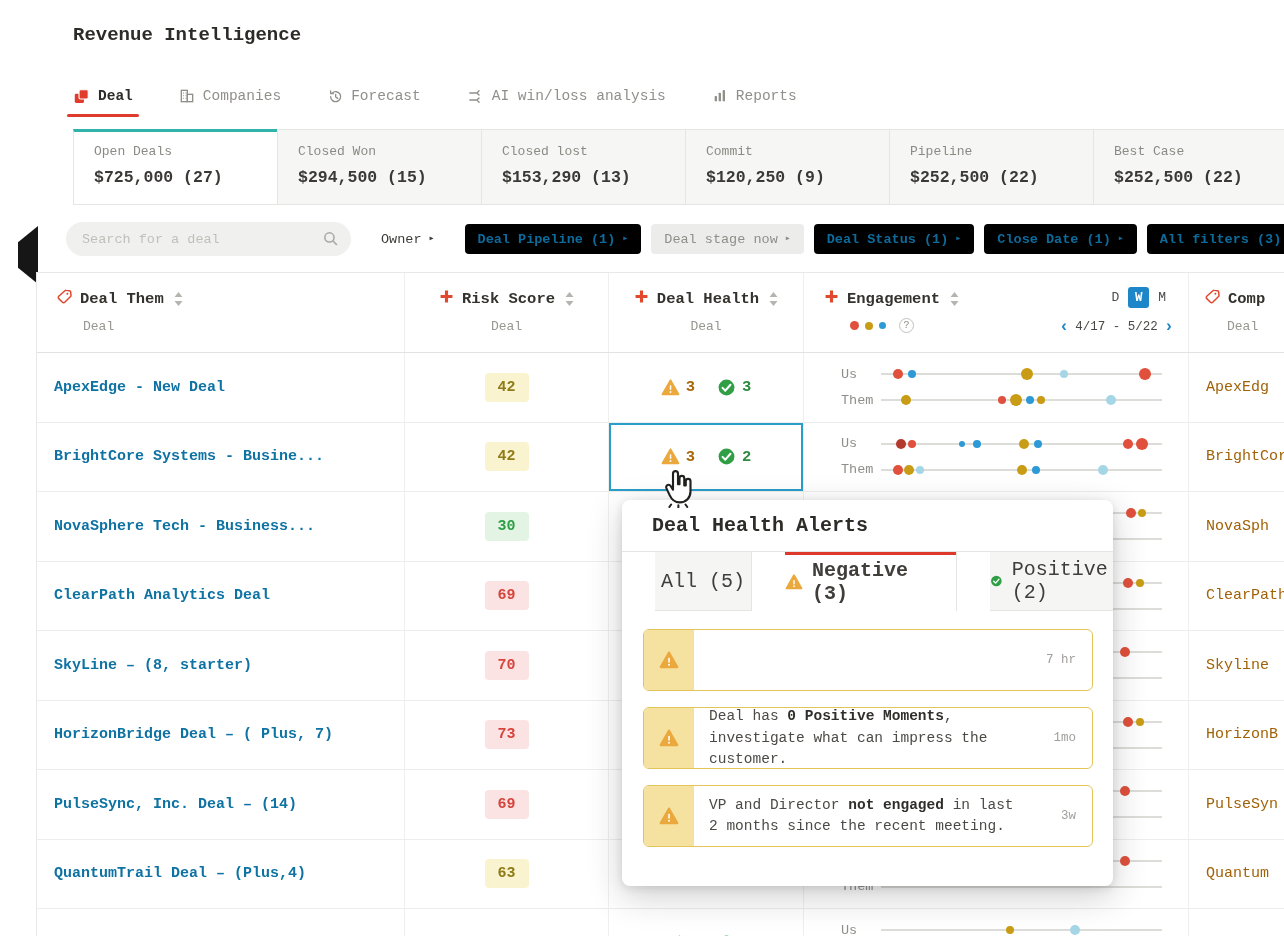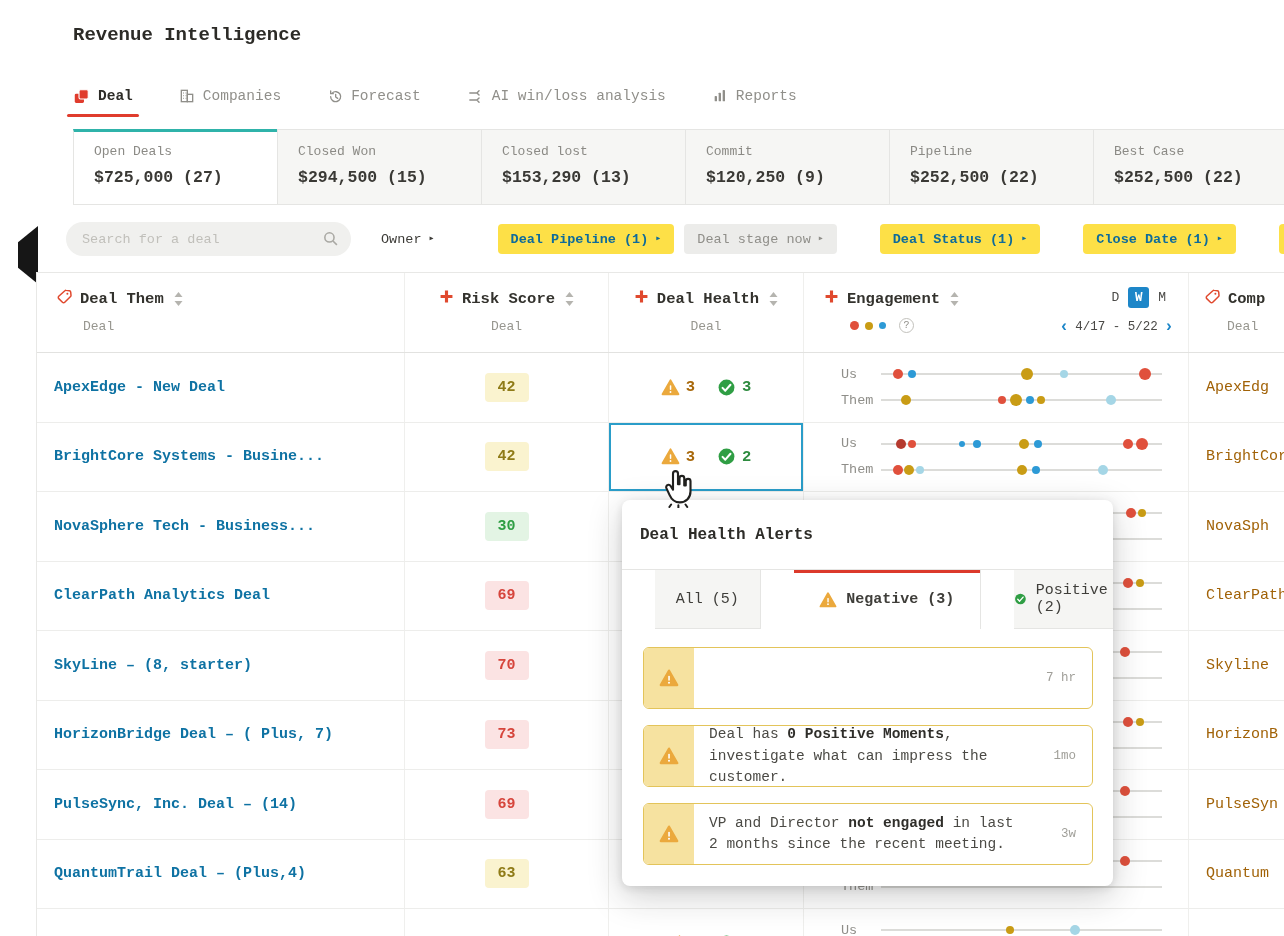--- a/index.html
+++ b/index.html
@@ -37,21 +37,21 @@
   .search input { width:100%; height:100%; background:transparent; border:none; outline:none;
     padding:0 38px 0 16px; font-size:13.5px; color:#55544f; font-family:inherit; }
   .search input::placeholder { color:#c0bfba; }
   .search-ic { position:absolute; right:12px; top:8px; }
   .owner { display:flex; align-items:center; gap:7px; padding:0 12px; height:30px; font-size:13.5px;
     color:#3c3b37; cursor:pointer; }
   .caret { font-size:10px; line-height:1; }
   .chips { display:flex; gap:10px; }
   .chip { display:flex; align-items:center; gap:7px; height:30px; padding:0 13px; border-radius:4px;
     font-size:13.5px; cursor:pointer; white-space:nowrap; }
-  .chip.on { background:#fde047; color:#0d6b9b; font-weight:bold;margin-left:33px; }
+  .chip.on { background:#000000; color:#0d6b9b; font-weight:bold; }
   .chip.off { background:#ececea; color:#8f8e89; }
 
   
   .table { position:absolute; left:36px; top:272px; right:0; bottom:0; background:#fff;
     border-top:1px solid #e8e8e6; border-left:1px solid #e8e8e6; overflow:hidden; }
   .thead, .trow { display:grid; grid-template-columns:368px 204px 195px 385px 1fr; }
   .thead { height:80px; border-bottom:1px solid #e2e2e0; }
   .th { position:relative; padding-top:16px; border-right:1px solid #efefed; }
   .th:last-child { border-right:none; }
   .th-line { display:flex; align-items:center; gap:8px; font-size:15.5px; font-weight:bold; color:#33322d; }
@@ -98,25 +98,25 @@
   .engtrack::before { content:''; position:absolute; left:0; right:0; top:50%; height:2px;
     margin-top:-1px; background:#dcdcd9; }
   .engtrack .dot { position:absolute; top:50%; transform:translate(-50%,-50%); border-radius:50%; }
   .td-company { padding-left:17px; }
   .co-link { font-size:15px; color:#a16207; white-space:nowrap; overflow:hidden; cursor:pointer; }
 
   
   .popup { position:absolute; left:622px; top:500px; width:491px; height:386px; background:#fff;
     border-radius:8px; box-shadow:0 10px 34px rgba(30,30,30,.22), 0 2px 8px rgba(30,30,30,.12);
     z-index:50; overflow:hidden; }
-  .popup-title { height:70px; display:flex; align-items:center; padding-left:18px; font-size:16px;
+  .popup-title { height:52px; display:flex; align-items:center; padding-left:30px; font-size:20px;
     font-weight:bold; color:#2d2c28; border-bottom:1px solid #e5e5e3; }
   .popup-tabs { display:flex; height:59px; }
   .ptab { position:relative; display:flex; align-items:center; justify-content:center; gap:9px;
-    font-size:15px; color:#3f3e3a; background:#f5f5f3; border-right:1px solid #e5e5e3;
+    font-size:20px; color:#3f3e3a; background:#f5f5f3; border-right:1px solid #e5e5e3;
     border-bottom:1px solid #e5e5e3; cursor:pointer;margin-left:33px; }
   .ptab:nth-child(1){ width:115px; } .ptab:nth-child(2){ width:204px; } .ptab:nth-child(3){ flex:1; border-right:none; }
   .ptab.active { background:#fff; border-bottom:none; font-weight:bold; }
   .ptab.active::before { content:''; position:absolute; top:0; left:0; right:0; height:3px; background:#dc392b; }
   .popup-body { padding:18px 20px 0 21px; }
   .alertbox { position:relative; display:flex; height:62px; border:1px solid #e3c45a; border-radius:6px;
     margin-bottom:16px; overflow:hidden; background:#fff; }
   .alert-strip { width:50px; background:#f6e2a0; display:flex; align-items:center; justify-content:center; flex:none; }
   .alert-text { flex:1; display:flex; align-items:center; padding:8px 64px 8px 15px; font-size:14.5px;
     color:#4b4a45; line-height:1.45; }

